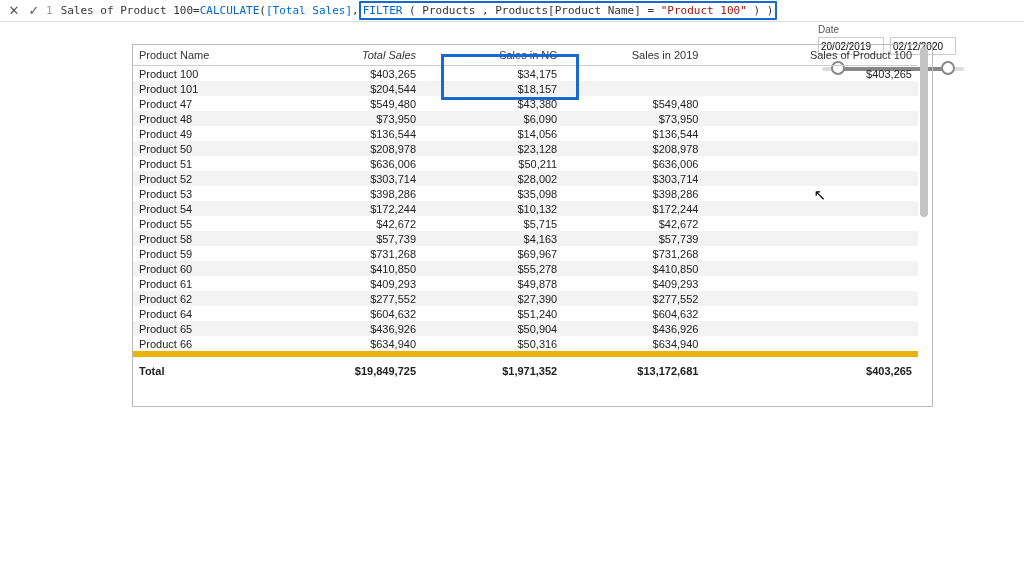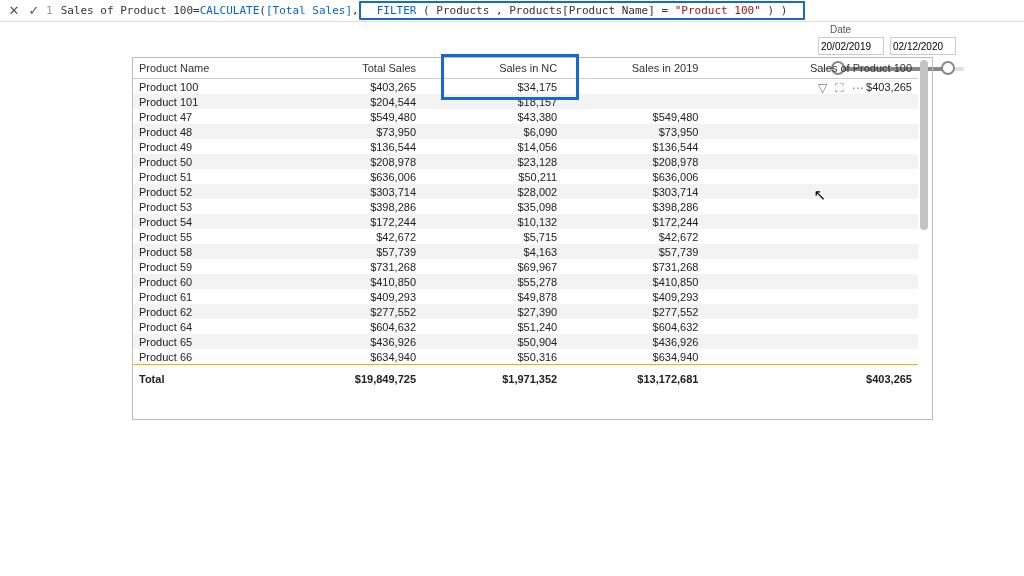--- a/index.html
+++ b/index.html
@@ -36,32 +36,32 @@
     align-items: center;
   }
   .ln { color: #999; margin-right: 8px; }
   .tok-measure { color: #333; }
   .tok-fn { color: #0066cc; }
   .tok-col { color: #0066cc; }
   .tok-str { color: #a31515; }
   .tok-plain { color: #333; }
   .hl-blue-box {
     border: 2px solid #1769d0;
-    padding: 1px 16px;
+    padding: 1px 2px;
     border-radius: 1px;
   }
   .date-slicer {
     position: absolute;
     top: 24px;
     right: 56px;
     width: 150px;
     font-size: 10px;
     color: #555;
   }
-  .date-slicer .lbl { margin-bottom: 2px; margin-left: 12px; }
+  .date-slicer .lbl { margin-bottom: 2px; }
   .date-inputs { display: flex; gap: 6px; margin-bottom: 8px; }
   .date-inputs input {
     width: 66px; height: 18px; font-size: 10px;
     border: 1px solid #ccc; padding: 0 2px;
   }
   .slider-track {
     position: relative; height: 4px; background: #ddd;
     border-radius: 2px; margin: 12px 4px 0 4px;
   }
   .slider-fill {
@@ -76,21 +76,21 @@
   .slicer-toolbar {
     display: flex; gap: 8px; margin-top: 10px;
     justify-content: flex-start;
     color: #777;
   }
   .slicer-toolbar span { font-size: 12px; cursor: pointer; }
 
   .table-visual {
     position: absolute;
     left: 132px;
-    top: 57px;
+    top: 44px;
     width: 801px;
     height: 363px;
     border: 1px solid #bbb;
   }
   .table-wrap {
     position: absolute;
     top: 0; left: 0; right: 14px; bottom: 0;
     overflow: hidden;
   }
   .scrollbar {
@@ -107,25 +107,25 @@
     border-bottom: 1px solid #ccc;
     white-space: nowrap;
   }
   table.data th.num, table.data td.num { text-align: right; }
   table.data td {
     padding: 1.5px 6px;
     white-space: nowrap; color: #222;
   }
   table.data tbody tr:nth-child(even) td { background: #f3f3f3; }
   table.data tfoot td {
-    border-top: 1px solid #eab308;
+    border-top: 6px solid #eab308;
     font-weight: 700; padding: 8px 6px;
   }
   table.data th:nth-child(1){ width:84px; }
-  table.data th:nth-child(2){ width:92px; }
+  table.data th:nth-child(2){ width:92px;font-style:italic; }
   table.data th:nth-child(3){ width:86px;margin-top:20px; }
   table.data th:nth-child(4){ width:86px; }
   table.data th:nth-child(5){ width:130px; }
 
   .callout-header {
     position: absolute;
     left: 441px; top: 54px;
     width: 138px; height: 46px;
     border: 3px solid #1769d0;
     pointer-events: none;

